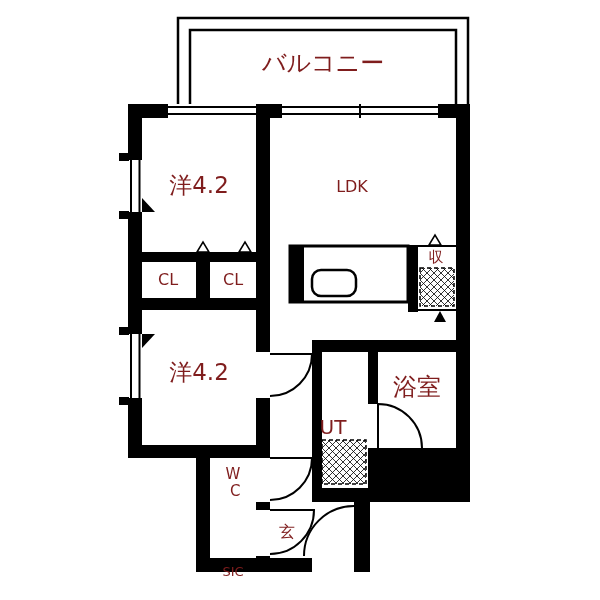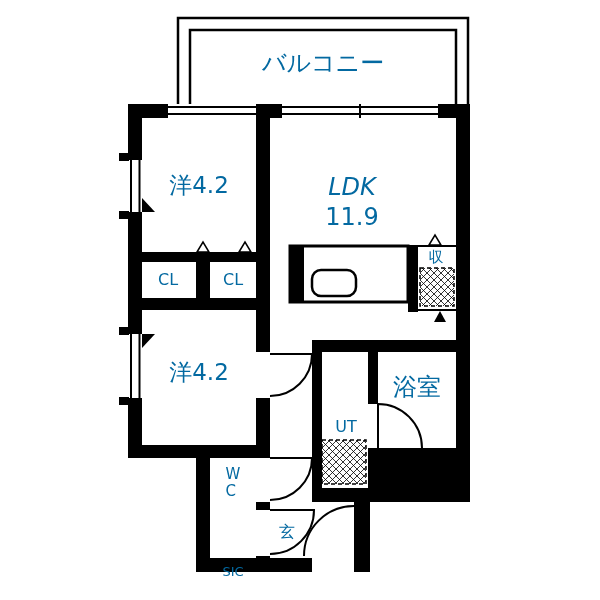--- a/index.html
+++ b/index.html
@@ -16,24 +16,24 @@
     font-family: "DejaVu Sans", "Liberation Sans", sans-serif;
   }
   .stage svg {
     position: absolute;
     left: 0;
     top: 0;
   }
   .label {
     position: absolute;
     transform: translate(-50%, -50%);
-    color: #0369a1;
+    color: #7f1d1d;
     white-space: nowrap;
     line-height: 1.2;
-    text-align: left;
+    text-align: right;
     user-select: none;
   }
   .wc-label {
     display: flex;
     flex-direction: column;
     line-height: 1.15;
   }
 </style>
 </head>
 <body>
@@ -122,28 +122,27 @@
       <polygon points="239,252 245,242 251,252" fill="#ffffff" stroke="#000000" stroke-width="1.5"></polygon>
       <polygon points="429,245 435,235 441,245" fill="#ffffff" stroke="#000000" stroke-width="1.5"></polygon>
       <polygon points="142,198 142,212 155,212" fill="#000000"></polygon>
       <polygon points="142,334 155,334 142,348" fill="#000000"></polygon>
       <polygon points="434,322 446,322 440,311" fill="#000000"></polygon>
     </g>
   </svg>
 
   <div class="label" style="left:323px; top:63px;  font-size:24px;">バルコニー</div>
   <div class="label" style="left:199px; top:186px; font-size:23px;">洋4.2</div>
-  <div class="label" style="left:352px; top:187px; font-size:24px;font-style:italic;">LDK</div>
-  <div class="label" style="left:352px; top:217px; font-size:24px;">11.9</div>
+  <div class="label" style="left:352px; top:187px; font-size:16px;">LDK</div>
   <div class="label" style="left:168px; top:280px; font-size:16px;">CL</div>
   <div class="label" style="left:233px; top:280px; font-size:16px;">CL</div>
   <div class="label" style="left:436px; top:257px; font-size:15px;">収</div>
   <div class="label" style="left:199px; top:373px; font-size:23px;">洋4.2</div>
   <div class="label" style="left:417px; top:387px; font-size:24px;">浴室</div>
-  <div class="label" style="left:346px; top:427px; font-size:16px;">UT</div>
+  <div class="label" style="left:333px; top:427px; font-size:20px;">UT</div>
   <div class="label wc-label" style="left:233px; top:483px; font-size:15px;">
     <span>W</span>
     <span>C</span>
   </div>
   <div class="label" style="left:287px; top:532px; font-size:16px;">玄</div>
   <div class="label" style="left:233px; top:539px; font-size:13px;margin-top:33px;">SIC</div>
 
 </div>
 
 </body></html>

